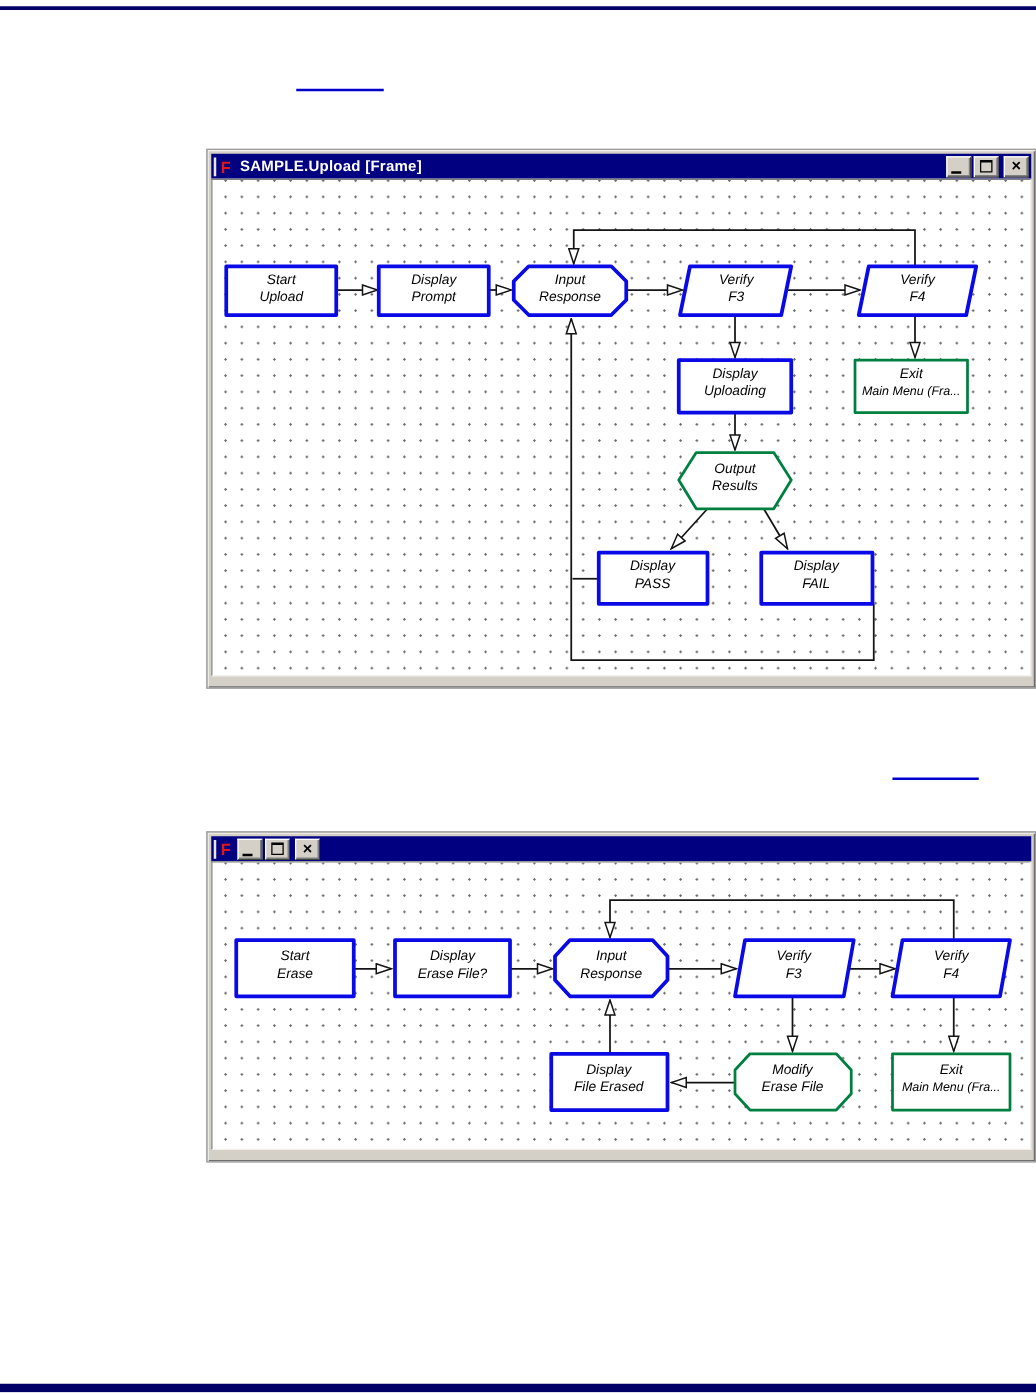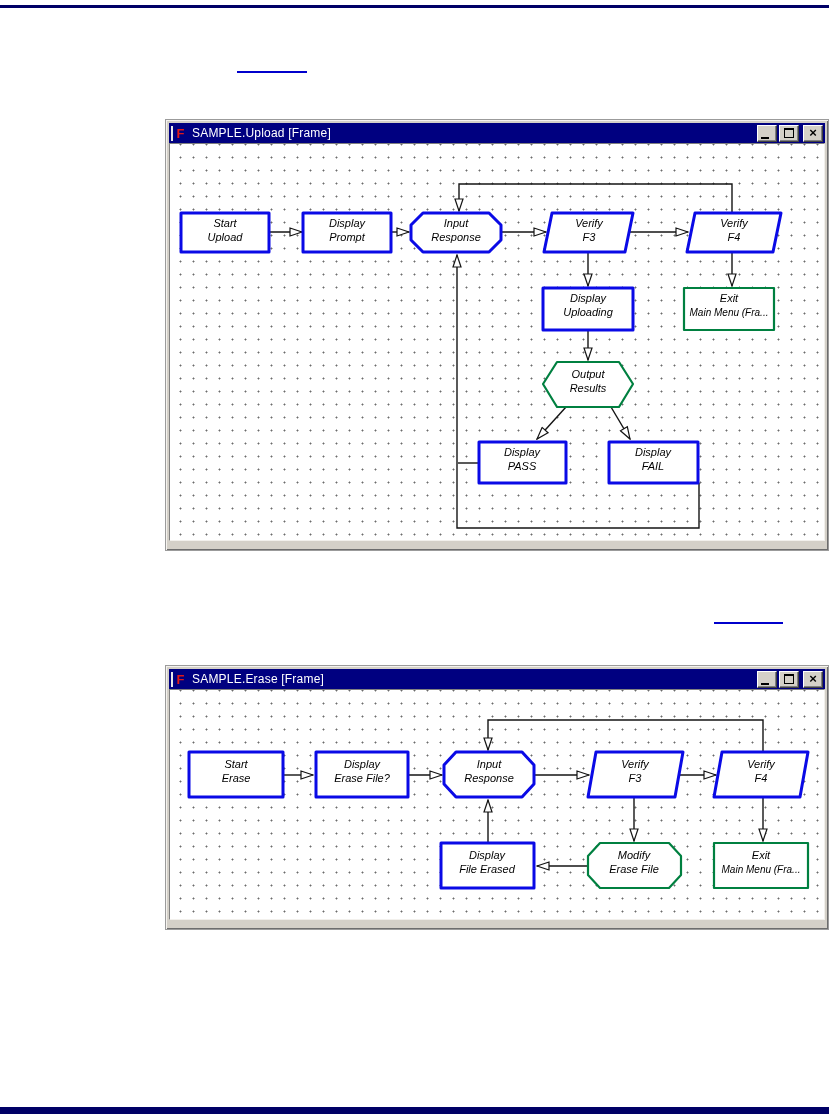--- a/index.html
+++ b/index.html
@@ -23,21 +23,21 @@
   #window-erase  { left:165px; top:665px; width:656px; height:257px; }
   .titlebar {
     height:20px; background:#000080; display:flex; align-items:center; padding:0 2px 0 2px;
   }
   .app-icon {
     width:15px; height:15px; background:#000080; border-left:2px solid #e8e8e8;
     color:#e01818; font-weight:bold; font-size:13px; line-height:15px; text-align:center;
     flex:0 0 auto;
   }
   .title-text {
-    color:#ffffff; font-weight:normal; font-size:12px; margin-left:4px; flex:1 1 auto;
+    color:#ffffff; font-weight:bold; font-size:12px; margin-left:4px; flex:1 1 auto;
     white-space:nowrap; overflow:hidden; letter-spacing:0.2px;
   }
   .win-btn {
     width:18px; height:15px; background:#d4d0c8; margin-left:2px; flex:0 0 auto;
     border:1px solid; border-color:#ffffff #404040 #404040 #ffffff;
     box-shadow: inset -1px -1px 0 #808080;
     display:flex; align-items:center; justify-content:center; cursor:pointer;
     position:relative;
   }
   .win-btn.close { margin-left:4px; }
@@ -156,21 +156,20 @@
           <text class="nlabel" x="483" y="312">Display</text>
           <text class="nlabel" x="483" y="326">FAIL</text>
         </g>
       </svg>
     </div>
   </div>
 
   <div class="window" id="window-erase">
     <div class="titlebar">
       <div class="app-icon">F</div>
-      <div class="title-text">SAMPLE.Erase [Frame]</div>
       <div class="win-btn">
         <span class="glyph-min"></span>
       </div>
       <div class="win-btn">
         <span class="glyph-max"></span>
       </div>
       <div class="win-btn close">
         <span class="glyph-close">×</span>
       </div>
     </div>

